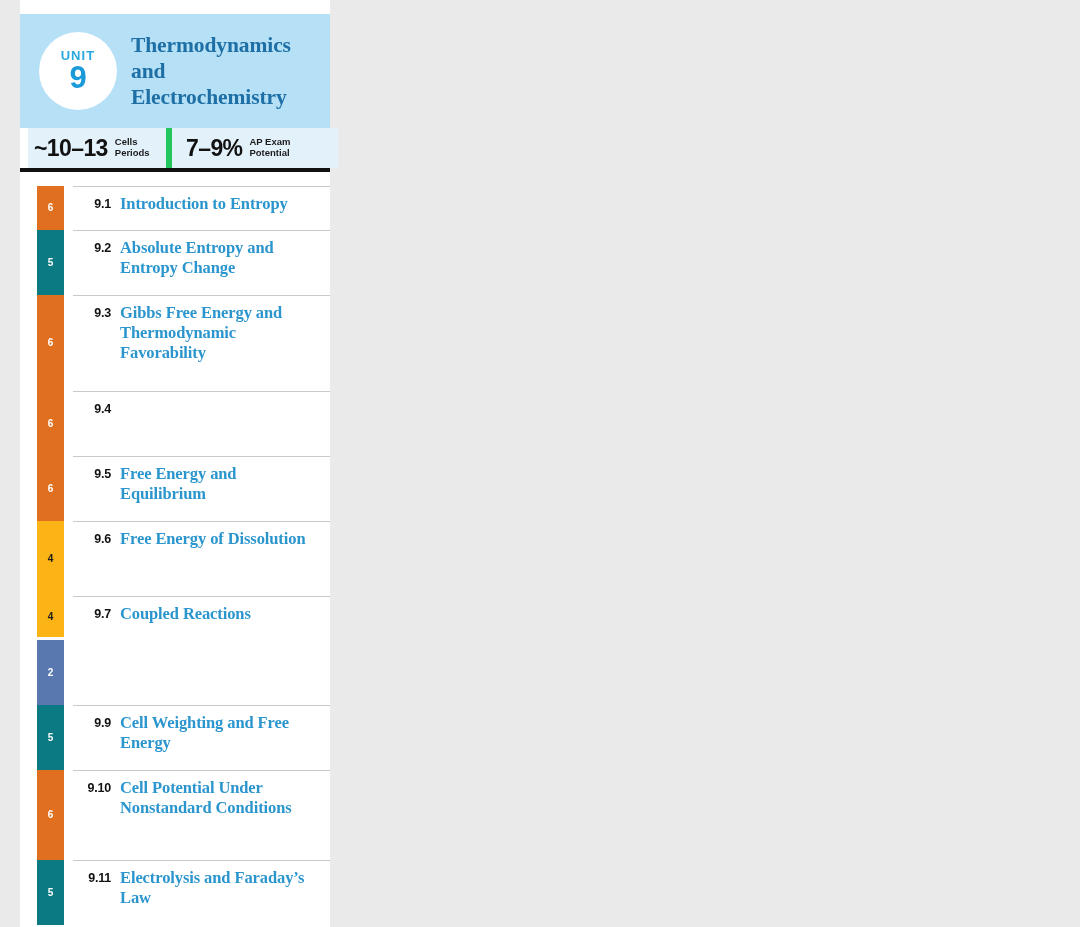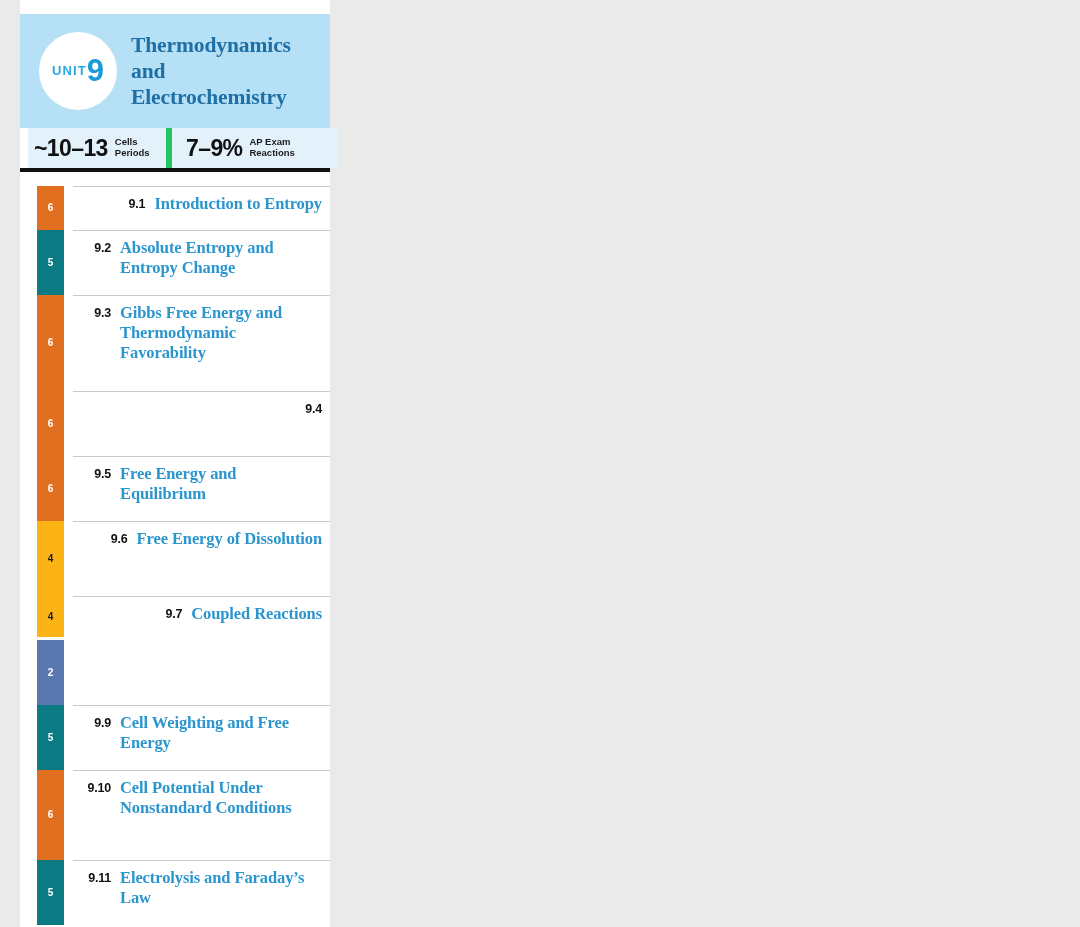--- a/index.html
+++ b/index.html
@@ -37,21 +37,21 @@
     align-items: center;
   }
   .unit-badge {
     width: 78px;
     height: 78px;
     margin-left: 19px;
     border-radius: 50%;
     background: #ffffff;
     flex: 0 0 auto;
     display: flex;
-    flex-direction: row;
+    flex-direction: column;
     align-items: center;
     justify-content: center;
     line-height: 1;
   }
   .unit-badge-word {
     font-size: 13px;
     font-weight: bold;
     letter-spacing: 1.1px;
     color: #29a9e0;
     margin-bottom: 1px;
@@ -145,21 +145,20 @@
     line-height: 1;
   }
   .topic-body {
     flex: 1 1 auto;
     margin-left: 9px;
     padding: 7px 8px 14px 0;
     border-top: 1px solid #c9c9c9;
     display: flex;
     align-items: flex-start;
     box-sizing: border-box;
-    justify-content: flex-end;
   }
   .topic-row:first-child .topic-body { border-top-color: #c9c9c9; }
   .topic-num {
     flex: 0 0 auto;
     width: 38px;
     text-align: right;
     font-family: "Liberation Sans", sans-serif;
     font-size: 12.5px;
     font-weight: bold;
     color: #111111;
@@ -194,21 +193,21 @@
       <span class="stat-big">~10–13</span>
       <span class="stat-label">
         <span>Cells</span><br>
         <span>Periods</span>
       </span>
     </div>
     <div class="stat stat-weight">
       <span class="stat-big">7–9%</span>
       <span class="stat-label">
         <span>AP Exam</span><br>
-        <span>Reactions</span>
+        <span>Potential</span>
       </span>
     </div>
   </div>
   <div class="stats-rule"></div>
 
   <div class="topic-list" id="topic-list">
       <div class="topic-row">
         <div class="topic-bar" style="background: rgb(224, 112, 31); height: 44px;">
           <span class="topic-bar-num" style="color: rgb(255, 255, 255);">6</span>
         </div>

